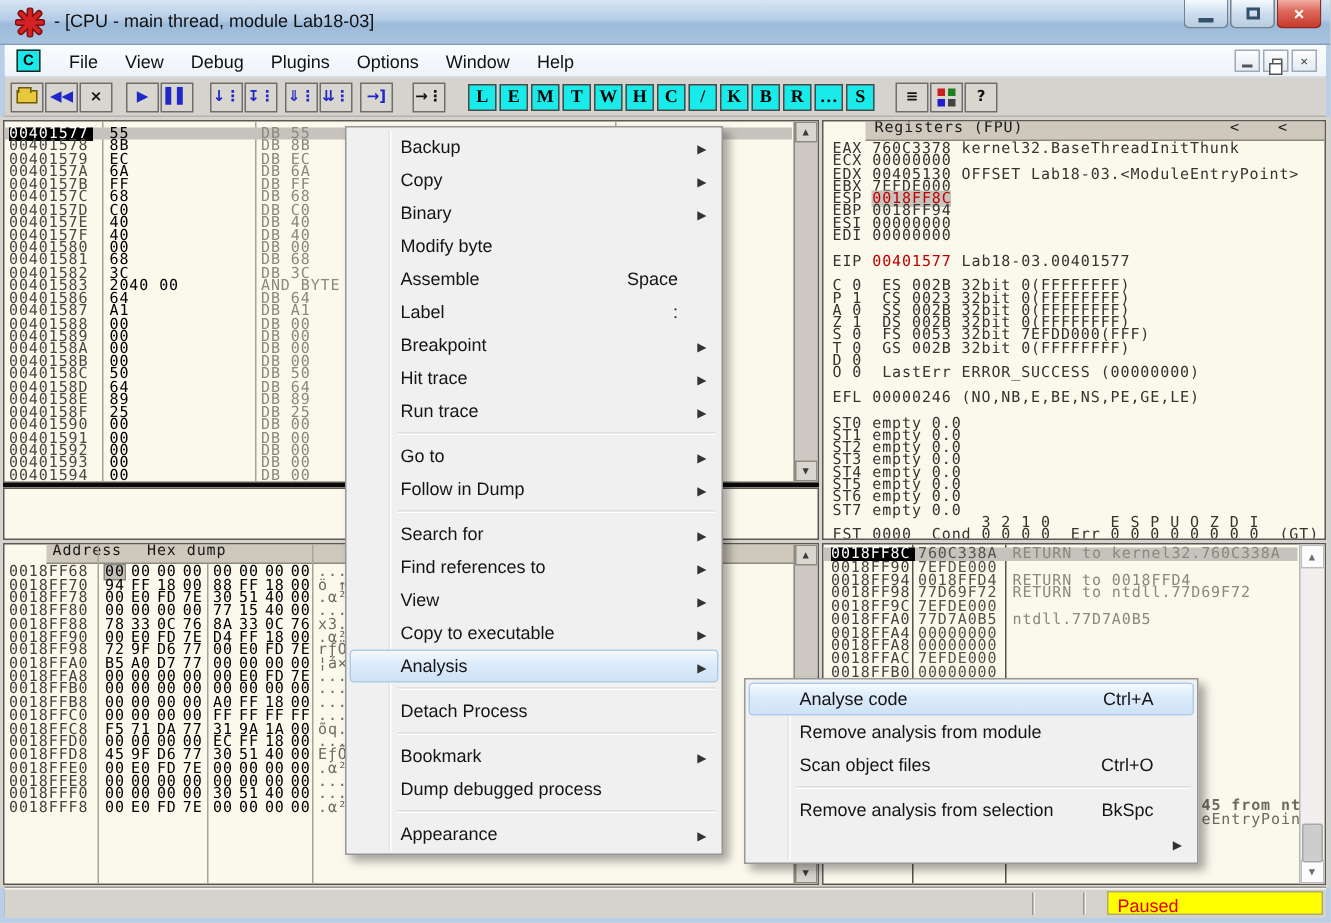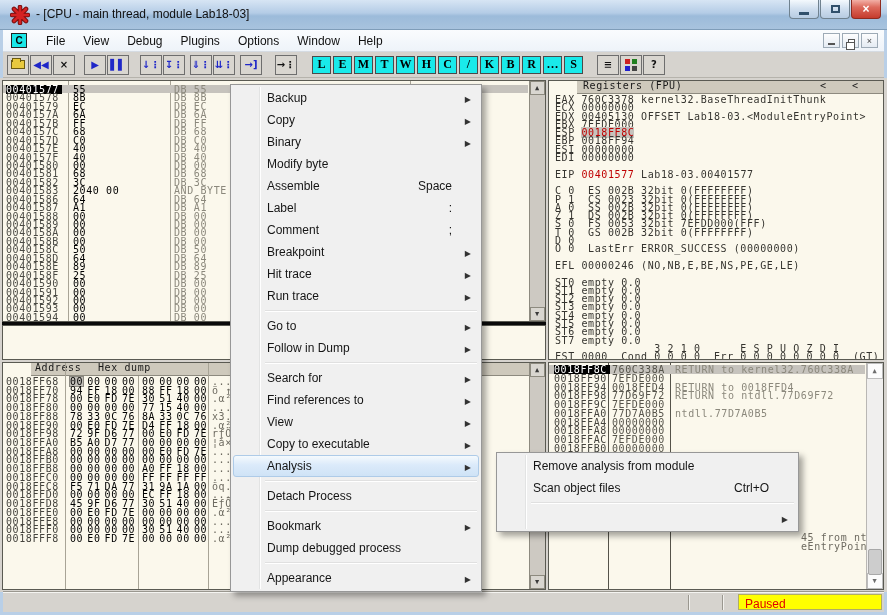--- a/index.html
+++ b/index.html
@@ -255,21 +255,21 @@
         <span class="cell" style="left:275px;">&lt;</span>
         <span class="cell" style="left:307px;">&lt;</span>
       </div>
       <div id="reg-lines" style="position:absolute;left:6px;top:14px;right:2px;"><div class="regline mono"><span>EAX 760C3378 kernel32.BaseThreadInitThunk</span></div><div class="regline mono"><span>ECX 00000000</span></div><div class="regline mono"><span>EDX 00405130 OFFSET Lab18-03.&lt;ModuleEntryPoint&gt;</span></div><div class="regline mono"><span>EBX 7EFDE000</span></div><div class="regline mono"><span>ESP </span><span class="rh">0018FF8C</span></div><div class="regline mono"><span>EBP 0018FF94</span></div><div class="regline mono"><span>ESI 00000000</span></div><div class="regline mono"><span>EDI 00000000</span></div><div class="regline mono"></div><div class="regline mono"><span>EIP </span><span class="r">00401577</span><span> Lab18-03.00401577</span></div><div class="regline mono"></div><div class="regline mono"><span>C 0  ES 002B 32bit 0(FFFFFFFF)</span></div><div class="regline mono"><span>P 1  CS 0023 32bit 0(FFFFFFFF)</span></div><div class="regline mono"><span>A 0  SS 002B 32bit 0(FFFFFFFF)</span></div><div class="regline mono"><span>Z 1  DS 002B 32bit 0(FFFFFFFF)</span></div><div class="regline mono"><span>S 0  FS 0053 32bit 7EFDD000(FFF)</span></div><div class="regline mono"><span>T 0  GS 002B 32bit 0(FFFFFFFF)</span></div><div class="regline mono"><span>D 0</span></div><div class="regline mono"><span>O 0  LastErr ERROR_SUCCESS (00000000)</span></div><div class="regline mono"></div><div class="regline mono"><span>EFL 00000246 (NO,NB,E,BE,NS,PE,GE,LE)</span></div><div class="regline mono"></div><div class="regline mono"><span>ST0 empty 0.0</span></div><div class="regline mono"><span>ST1 empty 0.0</span></div><div class="regline mono"><span>ST2 empty 0.0</span></div><div class="regline mono"><span>ST3 empty 0.0</span></div><div class="regline mono"><span>ST4 empty 0.0</span></div><div class="regline mono"><span>ST5 empty 0.0</span></div><div class="regline mono"><span>ST6 empty 0.0</span></div><div class="regline mono"><span>ST7 empty 0.0</span></div><div class="regline mono"><span>               3 2 1 0      E S P U O Z D I</span></div><div class="regline mono"><span>FST 0000  Cond 0 0 0 0  Err 0 0 0 0 0 0 0 0  (GT)</span></div></div>
     </div>
 
     <div class="pane mono" id="stack-pane" style="left:548px;top:284px;width:336px;height:228px;">
       <div class="vline dark" style="left:59px;"></div>
       <div class="vline dark" style="left:121px;"></div>
       <div id="stack-rows" style="position:absolute;left:0;top:2px;right:18px;"><div class="srow sel"><span class="cell inv" style="left: 5px; color: rgb(255, 255, 255);">0018FF8C</span><span class="cell" style="left: 63px; color: rgb(85, 83, 74);">760C338A</span><span class="cell dim" style="left: 126px;">RETURN to kernel32.760C338A</span></div><div class="srow"><span class="cell" style="left: 5px; color: rgb(68, 67, 61);">0018FF90</span><span class="cell" style="left: 63px; color: rgb(85, 83, 74);">7EFDE000</span></div><div class="srow"><span class="cell" style="left: 5px; color: rgb(68, 67, 61);">0018FF94</span><span class="cell" style="left: 63px; color: rgb(85, 83, 74);">0018FFD4</span><span class="cell dim" style="left: 126px;">RETURN to 0018FFD4</span></div><div class="srow"><span class="cell" style="left: 5px; color: rgb(68, 67, 61);">0018FF98</span><span class="cell" style="left: 63px; color: rgb(85, 83, 74);">77D69F72</span><span class="cell dim" style="left: 126px;">RETURN to ntdll.77D69F72</span></div><div class="srow"><span class="cell" style="left: 5px; color: rgb(68, 67, 61);">0018FF9C</span><span class="cell" style="left: 63px; color: rgb(85, 83, 74);">7EFDE000</span></div><div class="srow"><span class="cell" style="left: 5px; color: rgb(68, 67, 61);">0018FFA0</span><span class="cell" style="left: 63px; color: rgb(85, 83, 74);">77D7A0B5</span><span class="cell dim" style="left: 126px;">ntdll.77D7A0B5</span></div><div class="srow"><span class="cell" style="left: 5px; color: rgb(68, 67, 61);">0018FFA4</span><span class="cell" style="left: 63px; color: rgb(85, 83, 74);">00000000</span></div><div class="srow"><span class="cell" style="left: 5px; color: rgb(68, 67, 61);">0018FFA8</span><span class="cell" style="left: 63px; color: rgb(85, 83, 74);">00000000</span></div><div class="srow"><span class="cell" style="left: 5px; color: rgb(68, 67, 61);">0018FFAC</span><span class="cell" style="left: 63px; color: rgb(85, 83, 74);">7EFDE000</span></div><div class="srow"><span class="cell" style="left: 5px; color: rgb(68, 67, 61);">0018FFB0</span><span class="cell" style="left: 63px; color: rgb(85, 83, 74);">00000000</span></div></div>
-      <div class="frag mono" style="left:252px;top:169px;">45 from nt</div>
+      <div class="frag mono" style="left:252px;top:169px;font-weight:bold;">45 from nt</div>
       <div class="frag mono" style="left:252px;top:178px;">eEntryPoin</div>
       <div class="sbm">
         <div class="sbtn up">▲</div>
         <div class="sbtn dn">▼</div>
         <div class="thumb" style="top:186px;"></div>
       </div>
     </div>
   </div>
 
   <div class="statusbar">
@@ -278,21 +278,20 @@
     <span class="paused">Paused</span>
   </div>
 
   <div class="popup" id="context-menu" style="left:230px;top:84px;width:252px;">
       <div class="mi"><span>Backup</span><span class="arrow">▶</span></div>
       <div class="mi"><span>Copy</span><span class="arrow">▶</span></div>
       <div class="mi"><span>Binary</span><span class="arrow">▶</span></div>
       <div class="mi"><span>Modify byte</span></div>
       <div class="mi"><span>Assemble</span><span class="sc">Space</span></div>
       <div class="mi"><span>Label</span><span class="sc">:</span></div>
-      <div class="mi"><span>Comment</span><span class="sc">;</span></div>
       <div class="mi"><span>Breakpoint</span><span class="arrow">▶</span></div>
       <div class="mi"><span>Hit trace</span><span class="arrow">▶</span></div>
       <div class="mi"><span>Run trace</span><span class="arrow">▶</span></div>
       <div class="msep"></div>
       <div class="mi"><span>Go to</span><span class="arrow">▶</span></div>
       <div class="mi"><span>Follow in Dump</span><span class="arrow">▶</span></div>
       <div class="msep"></div>
       <div class="mi"><span>Search for</span><span class="arrow">▶</span></div>
       <div class="mi"><span>Find references to</span><span class="arrow">▶</span></div>
       <div class="mi"><span>View</span><span class="arrow">▶</span></div>
@@ -301,19 +300,21 @@
       <div class="msep"></div>
       <div class="mi"><span>Detach Process</span></div>
       <div class="msep"></div>
       <div class="mi"><span>Bookmark</span><span class="arrow">▶</span></div>
       <div class="mi"><span>Dump debugged process</span></div>
       <div class="msep"></div>
       <div class="mi"><span>Appearance</span><span class="arrow">▶</span></div>
     </div>
 
   <div class="popup" id="analysis-submenu" style="left:496px;top:452px;width:303px;z-index:60;">
+      <div class="mi hl"><span>Analyse code</span><span class="sc">Ctrl+A</span></div>
       <div class="mi"><span>Remove analysis from module</span></div>
       <div class="mi"><span>Scan object files</span><span class="sc">Ctrl+O</span></div>
       <div class="msep"></div>
+      <div class="mi"><span>Remove analysis from selection</span><span class="sc">BkSpc</span></div>
       <div class="mi"><span class="arrow">▶</span></div>
     </div>
 
 </div>
 
 </body></html>

